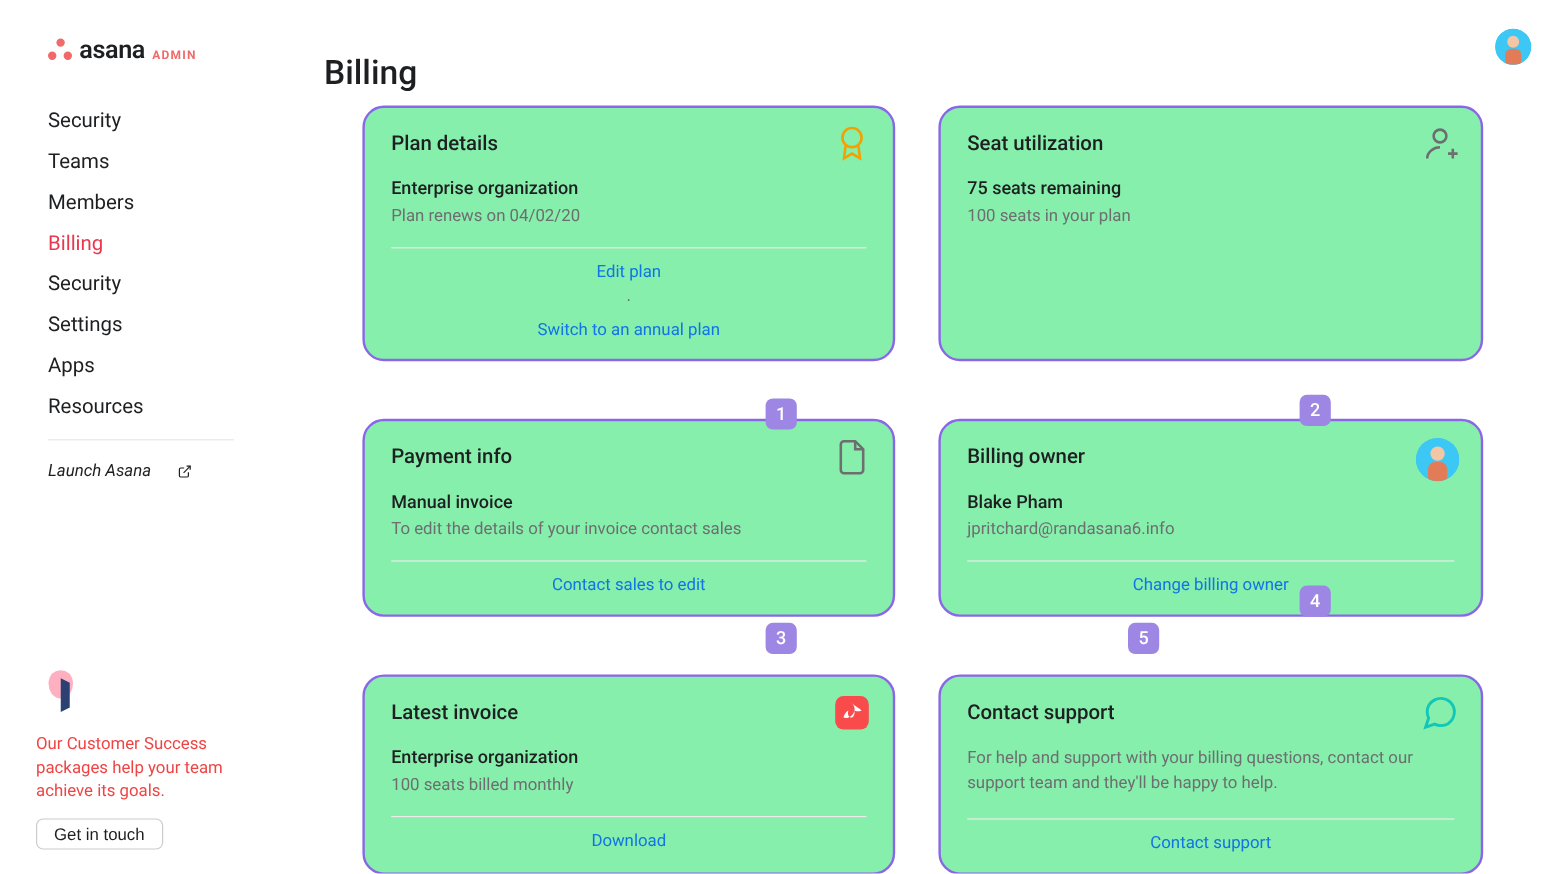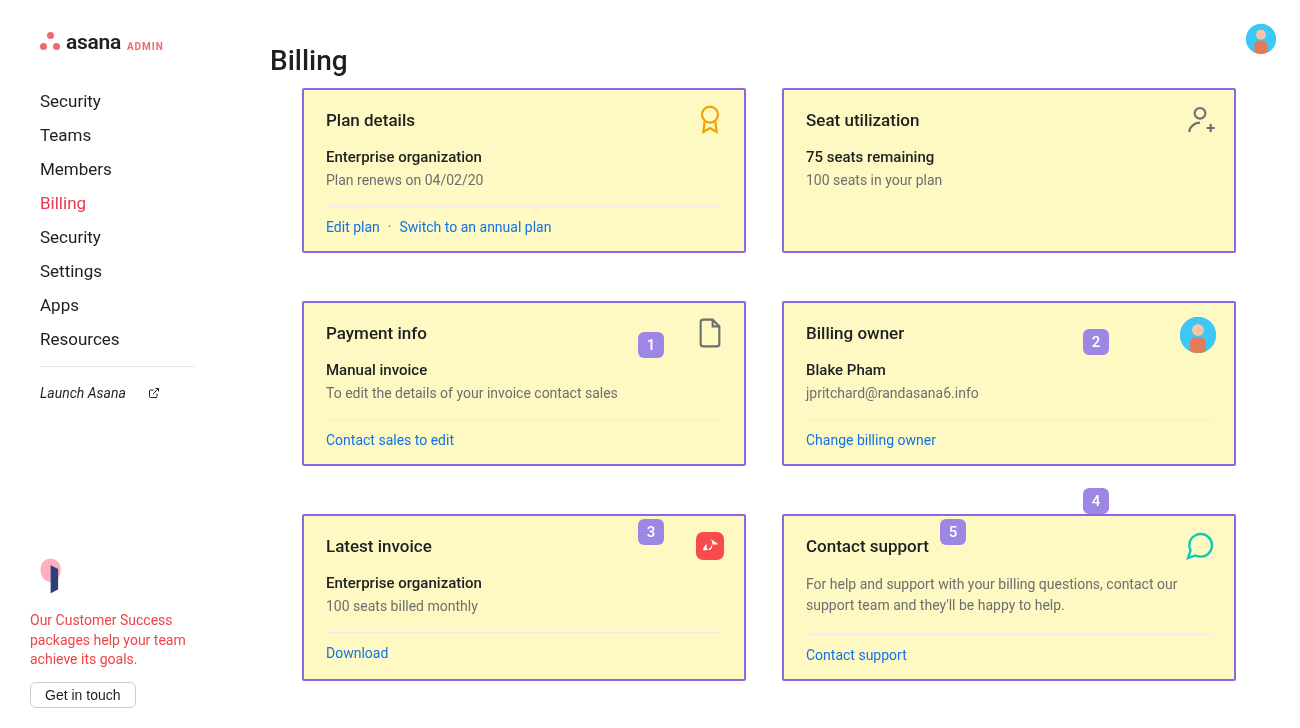--- a/index.html
+++ b/index.html
@@ -27,26 +27,26 @@
   .promo-illus { width:45px; height:45px; margin-bottom:10px; }
   .promo-text { font-size:14px; line-height:1.4; color:#ef4444; margin-bottom:12px; }
   .promo-btn { background:#fff; border:1px solid #ccc; border-radius:6px; padding:4px 14px; font-size:14px; cursor:pointer; color:#1e1f21; }
 
   .page-title { position:absolute; left:270px; top:25px; font-size:28px; font-weight:500; }
 
   .avatar-top { position:absolute; right:24px; top:24px; width:30px; height:30px; border-radius:50%; background:#3cc7f4; overflow:hidden; cursor:pointer; }
   .avatar-svg { width:100%; height:100%; display:block; }
 
   .cards { position:absolute; left:302px; top:88px; display:grid; grid-template-columns: 444px 454px; column-gap:36px; row-gap:48px; }
-  .card { border:1.5px solid #cfcfd4; border-radius:2px; padding:20px 22px 16px 22px; position:relative; background:#fef9c3; }
+  .card { border:1.5px solid #cfcfd4; border-radius:18px; padding:20px 22px 16px 22px; position:relative; background:#86efac; }
   .card.hl { border-color:#8b67e8; border-width:2px; }
   .card-title { font-size:17px; font-weight:500; margin:0 0 18px 0; }
   .card-line1 { font-size:15px; font-weight:500; margin:0 0 6px 0; }
   .card-line2 { font-size:14px; color:#6d6e6f; margin:0; }
-  .card-footer { border-top:1px solid #edeae9; margin-top:18px; padding-top:12px; display:flex; align-items:center; gap:8px; }
+  .card-footer { border-top:1px solid #edeae9; margin-top:18px; padding-top:12px; display:flex; align-items:center; gap:8px;flex-direction:column; }
   .link { color:#1173e6; font-size:14px; cursor:pointer; }
   .dot-sep { color:#6d6e6f; font-size:14px; }
   .card-icon { position:absolute; right:18px; top:14px; width:32px; height:32px; }
   .card-avatar { position:absolute; right:18px; top:14px; width:36px; height:36px; border-radius:50%; background:#3cc7f4; overflow:hidden; }
   .card p.desc { font-size:14px; color:#6d6e6f; line-height:1.5; margin:0; }
 
   .num-badge { position:absolute; width:26px; height:26px; border-radius:6px; background:#9e86e4; color:#fff; font-size:15px; display:flex; align-items:center; justify-content:center; font-weight:500; }
 </style>
 </head>
 <body>

